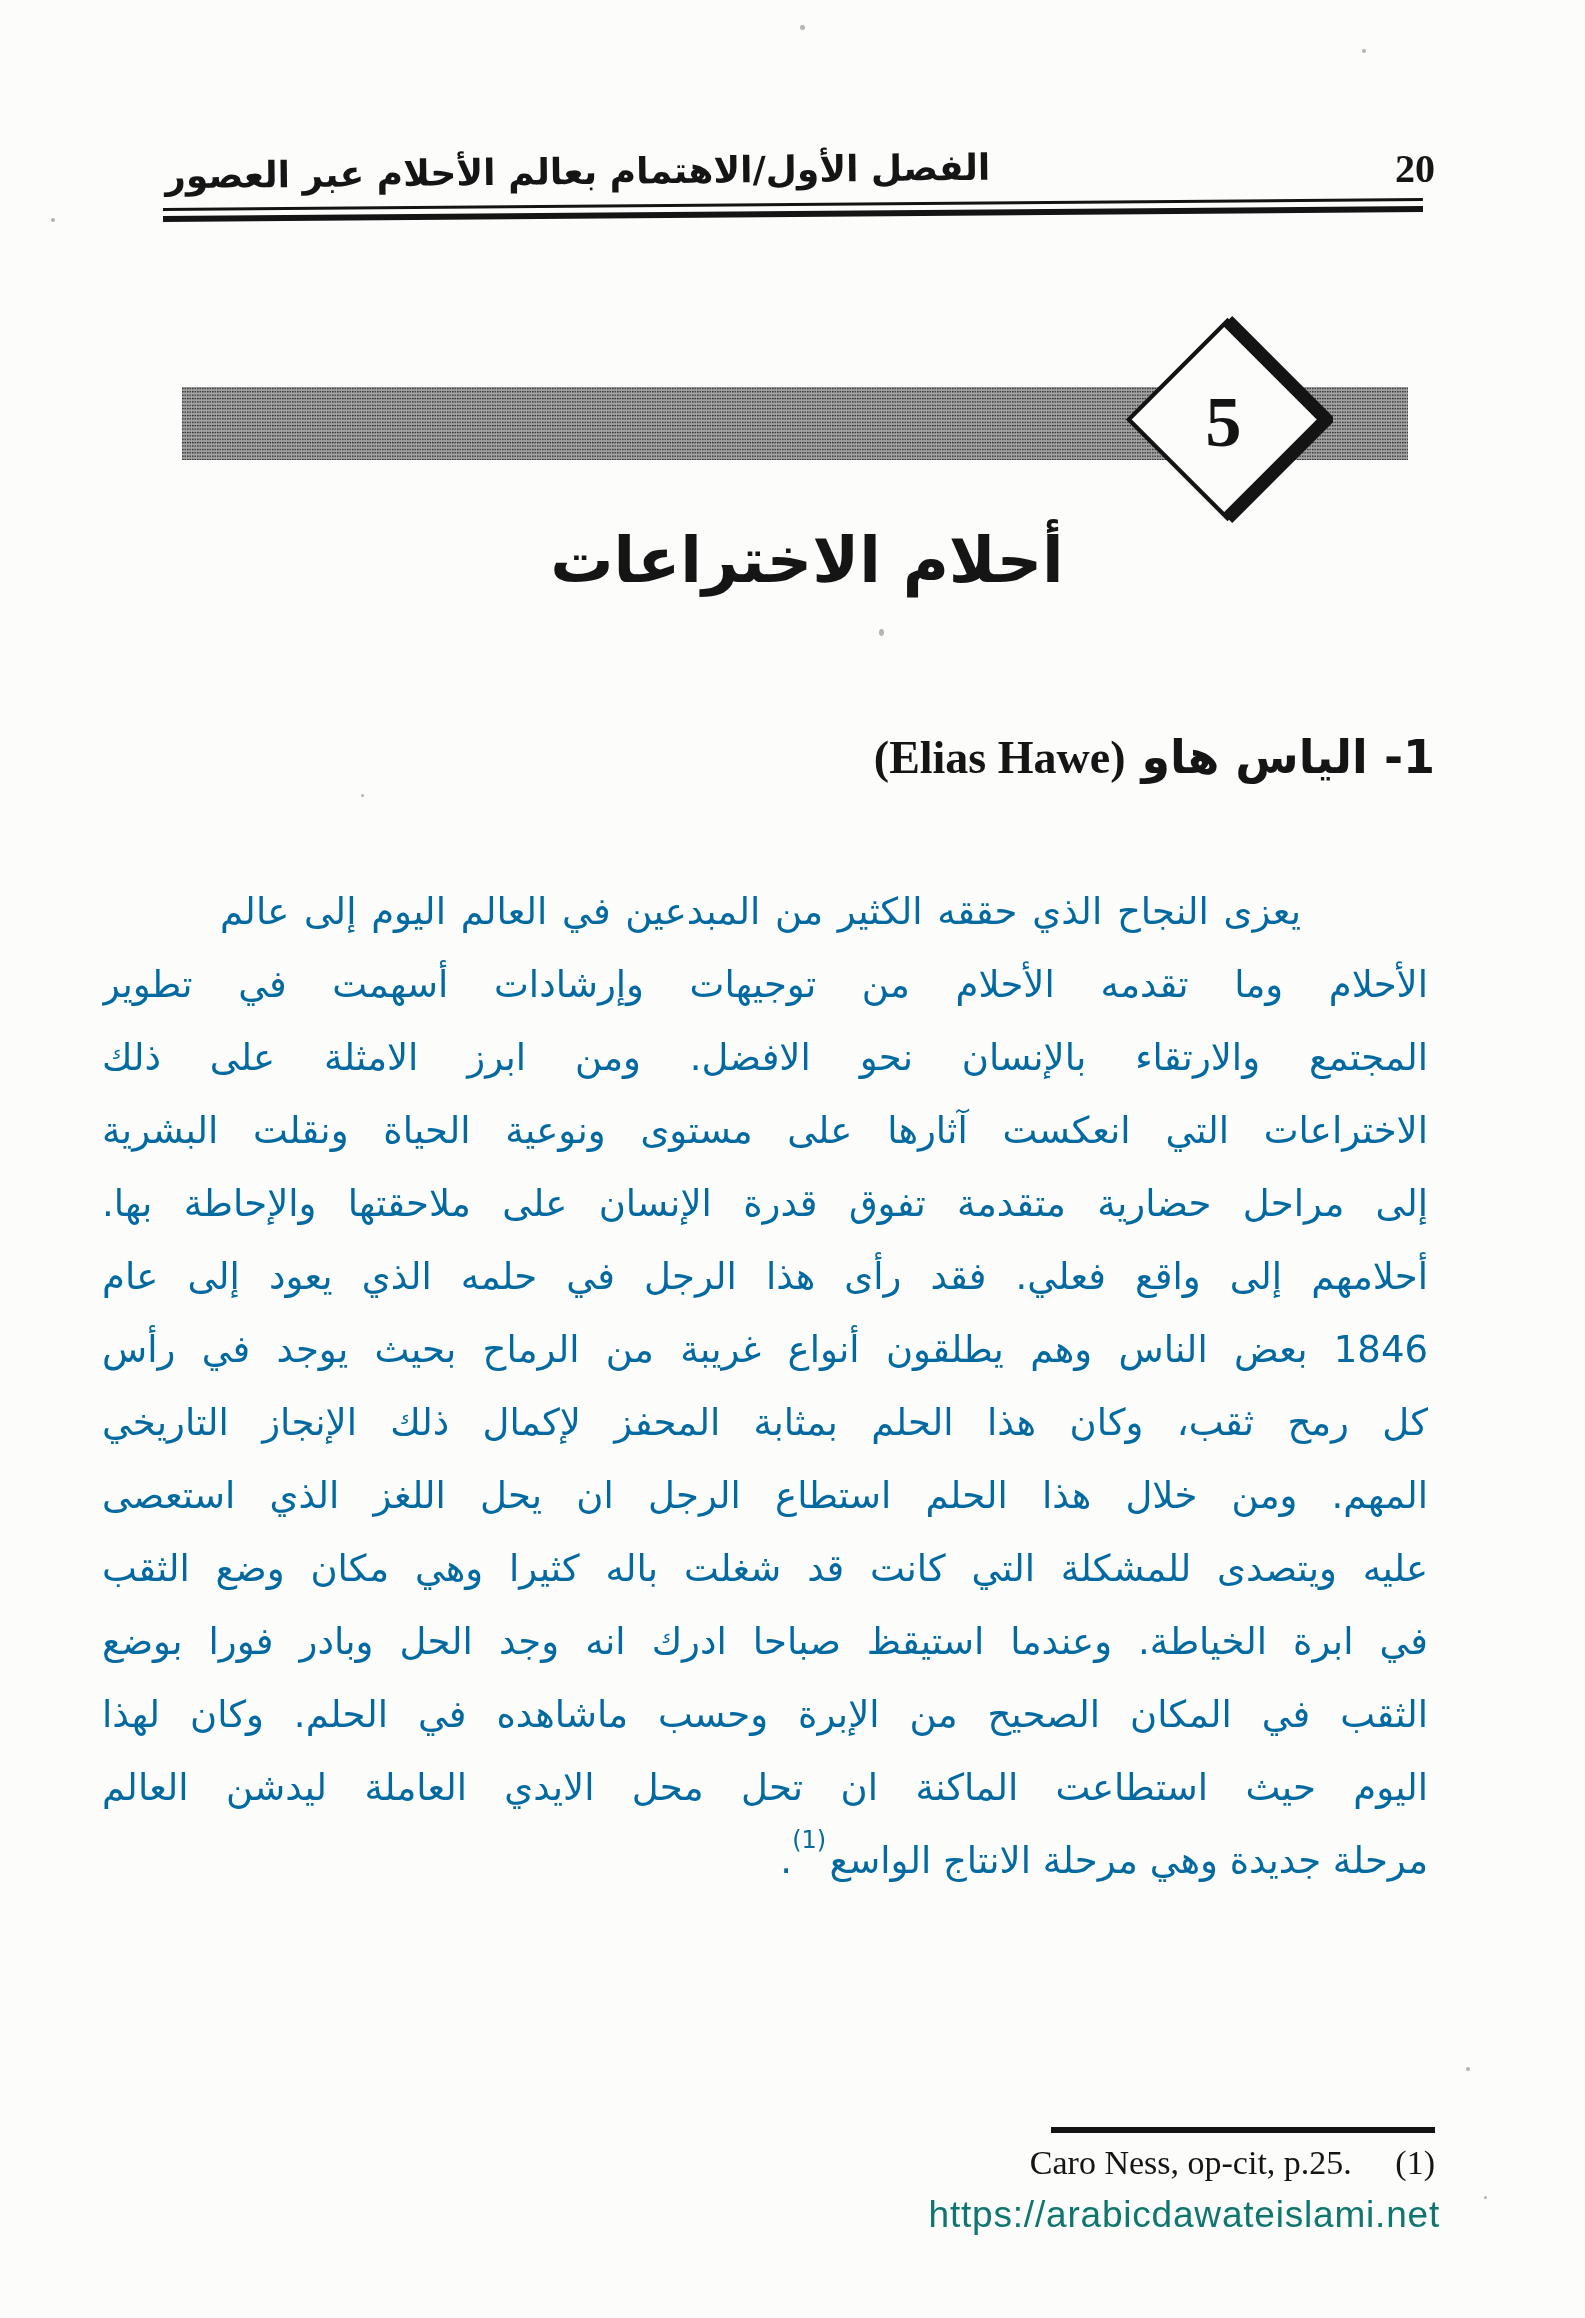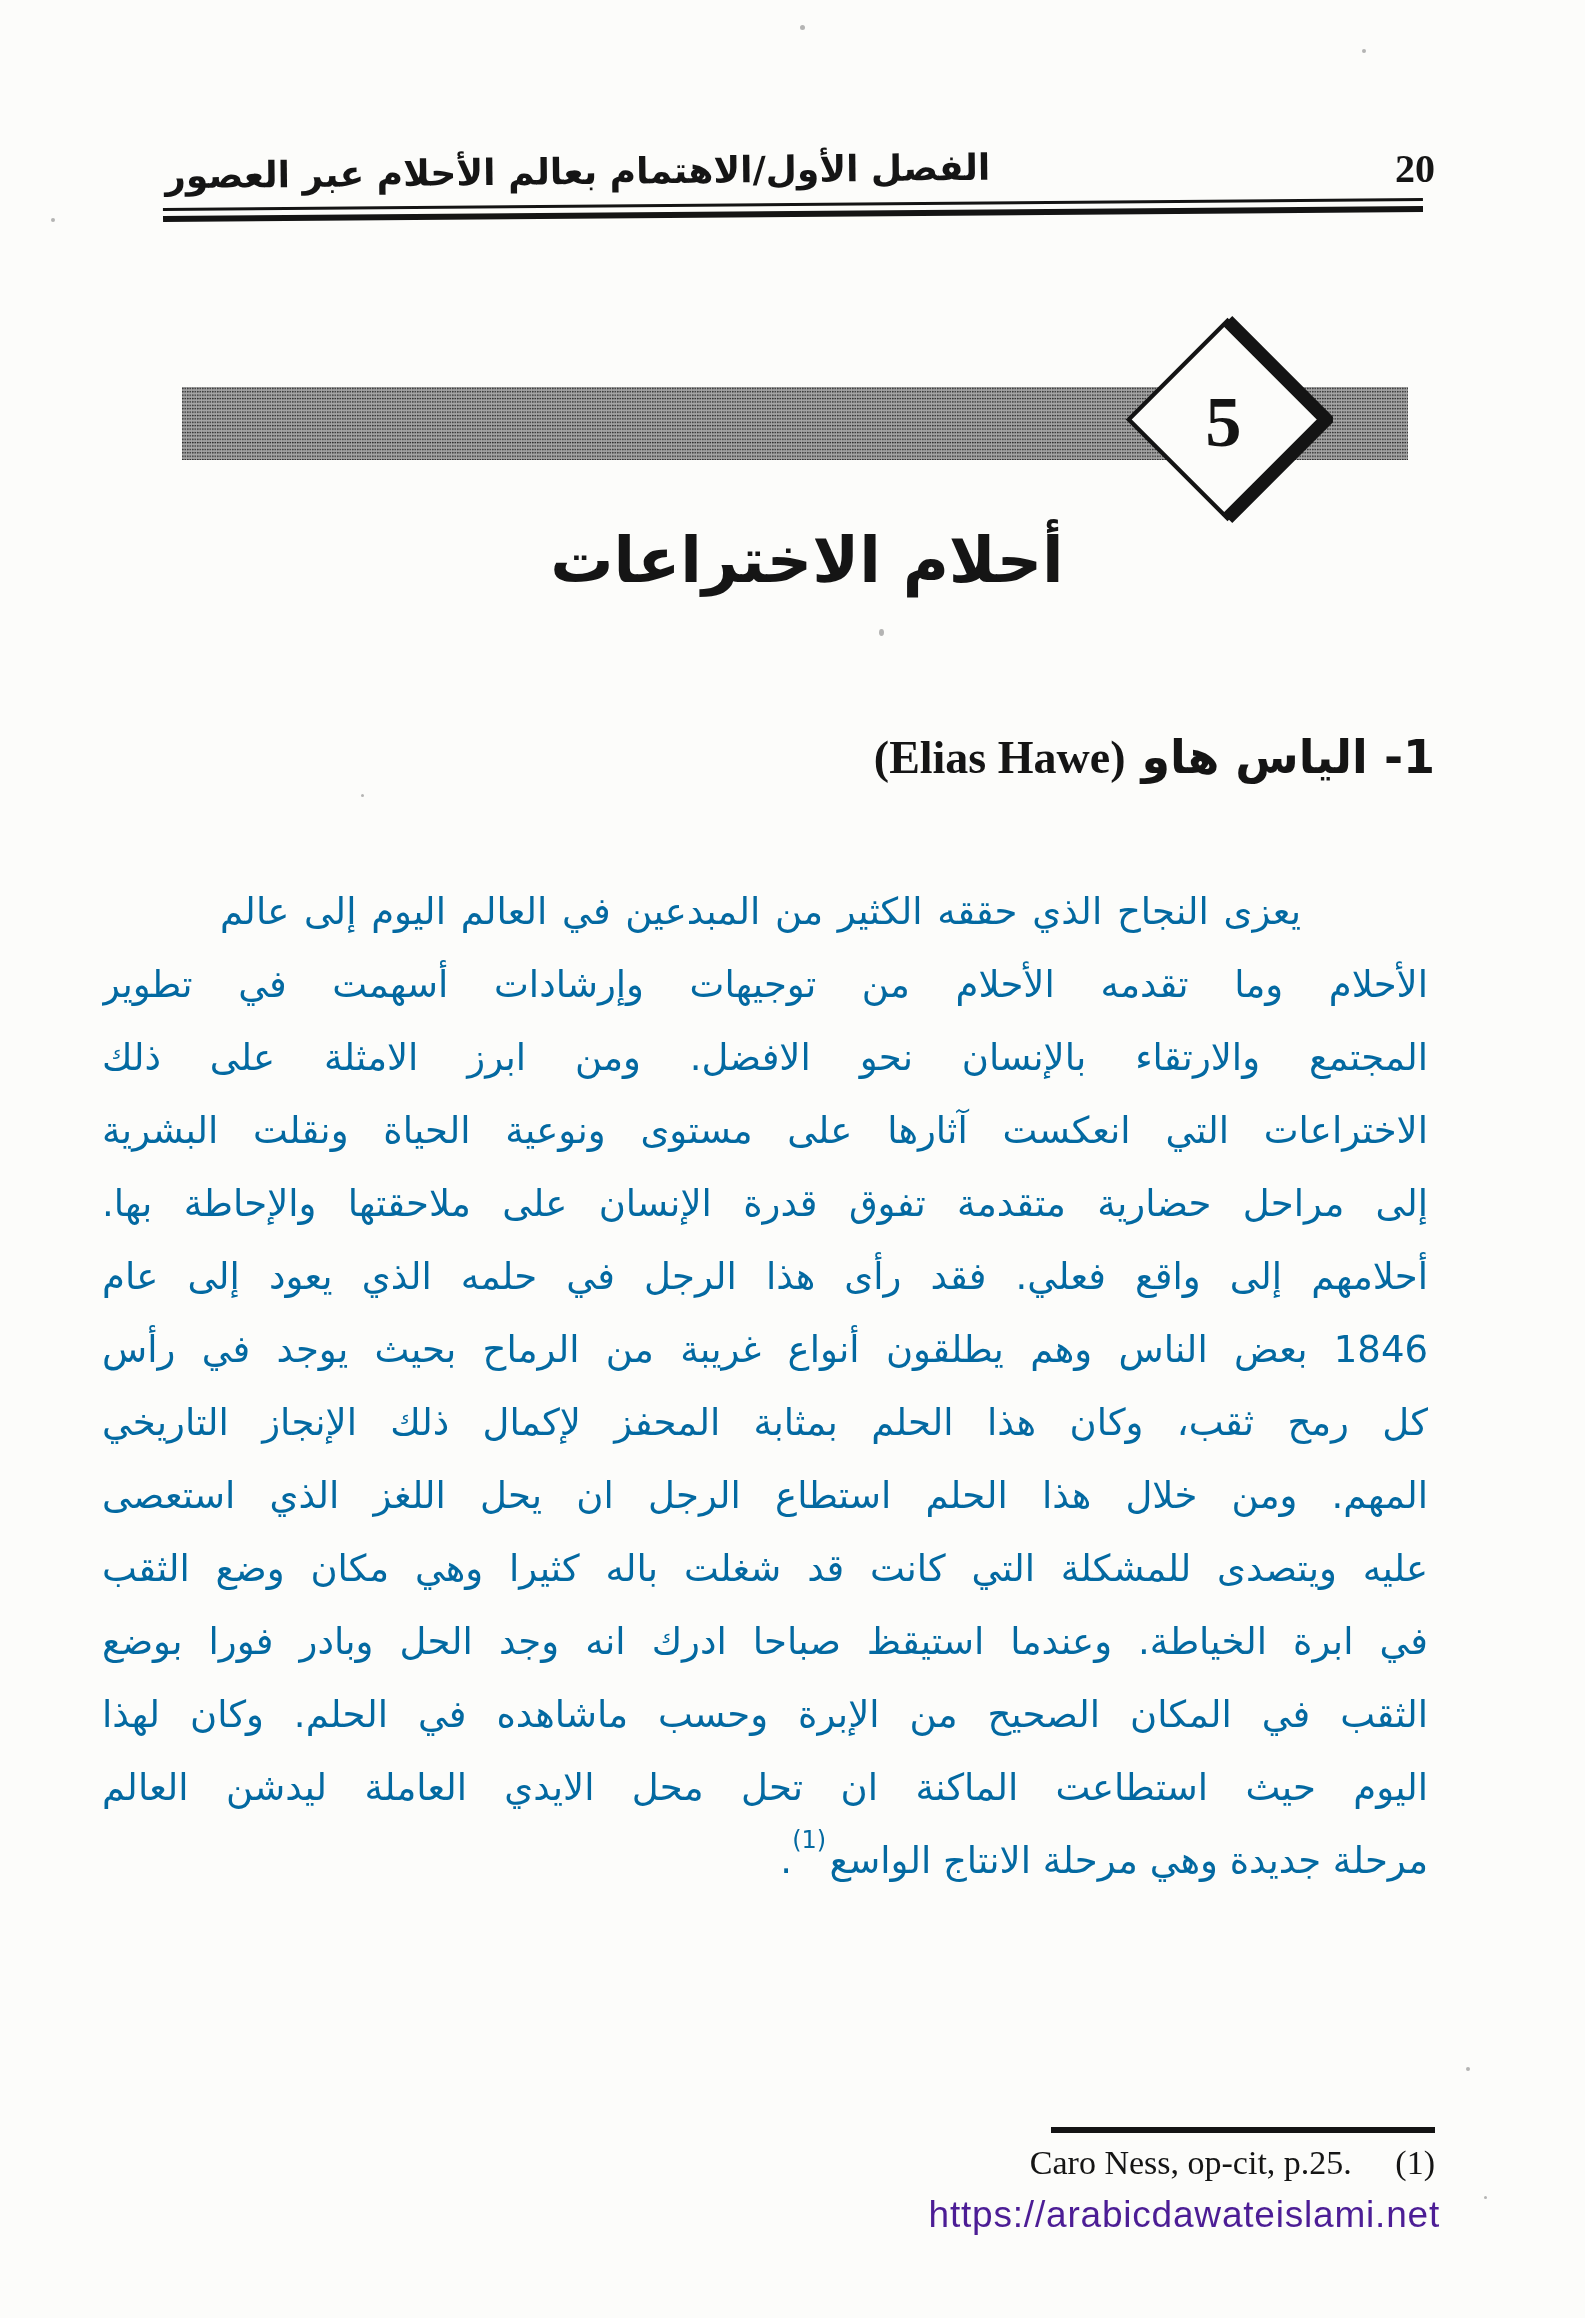--- a/index.html
+++ b/index.html
@@ -135,21 +135,21 @@
   }
   .fn-marker { margin-inline-end: 35px; }
 
   
   .watermark {
     position: absolute;
     right: 145px; top: 2194px;
     font-family: "Liberation Sans", sans-serif;
     font-size: 37px;
     letter-spacing: 0.8px;
-    color: #4c1d95;
+    color: #0f766e;
   }
 
   
   .speck {
     position: absolute;
     background: #8d8d8d;
     border-radius: 50%;
     opacity: 0.65;
   }
 </style>

